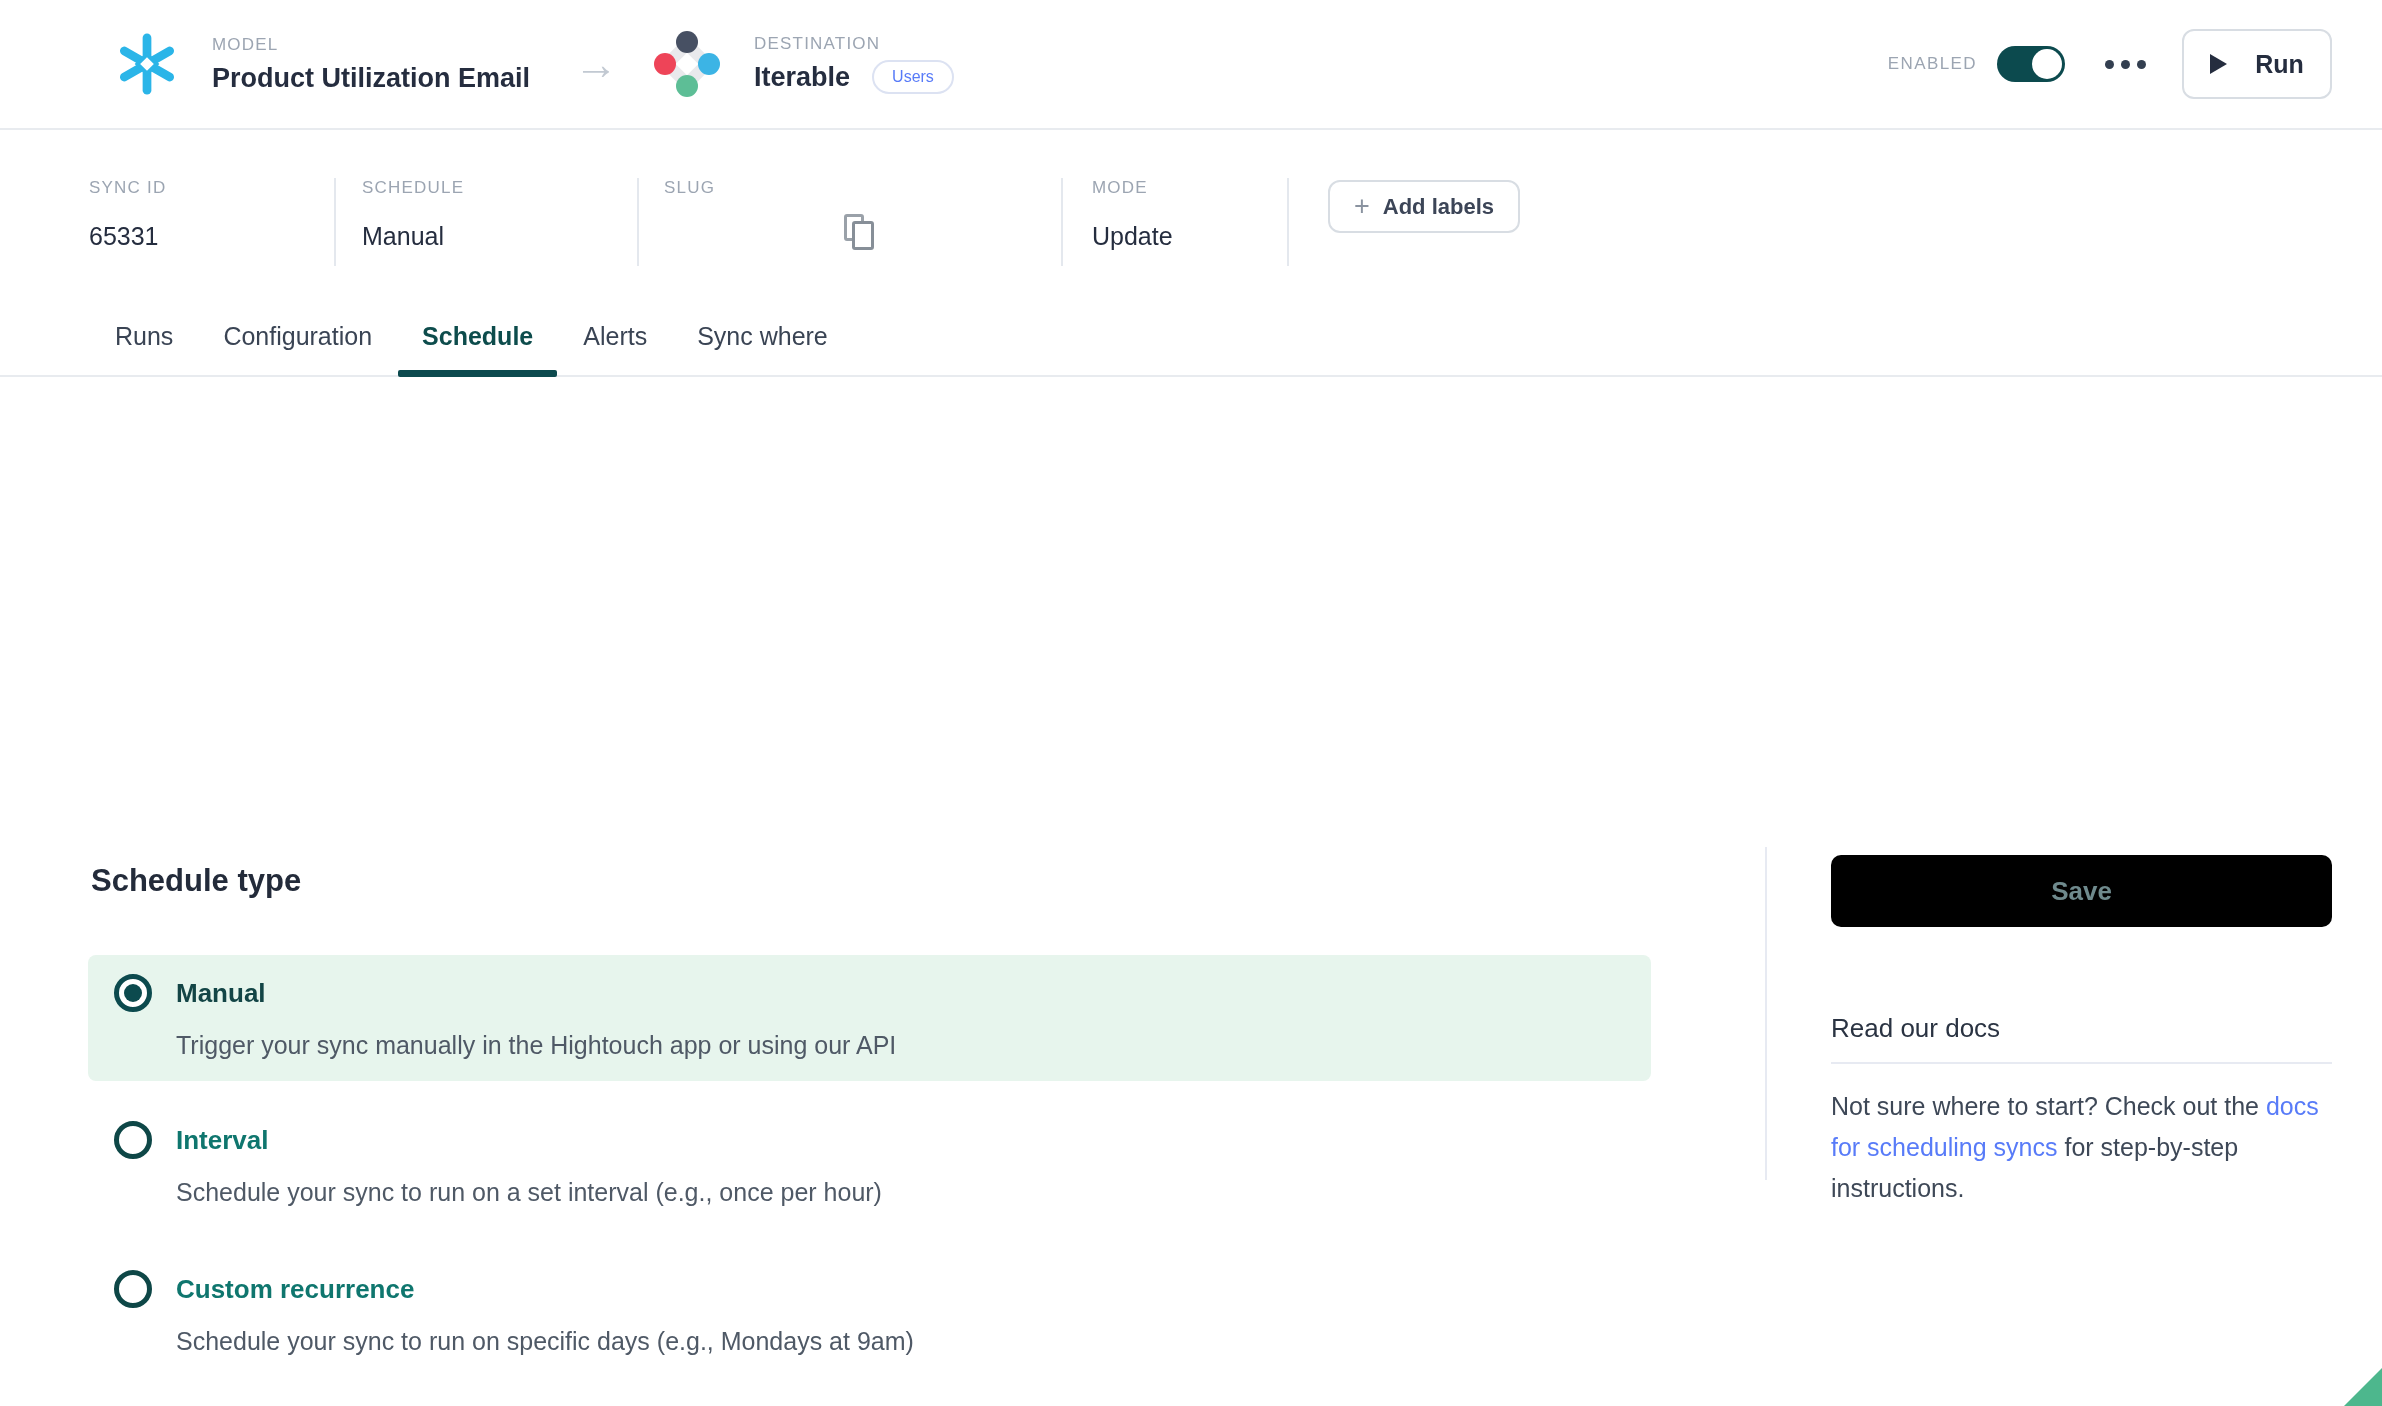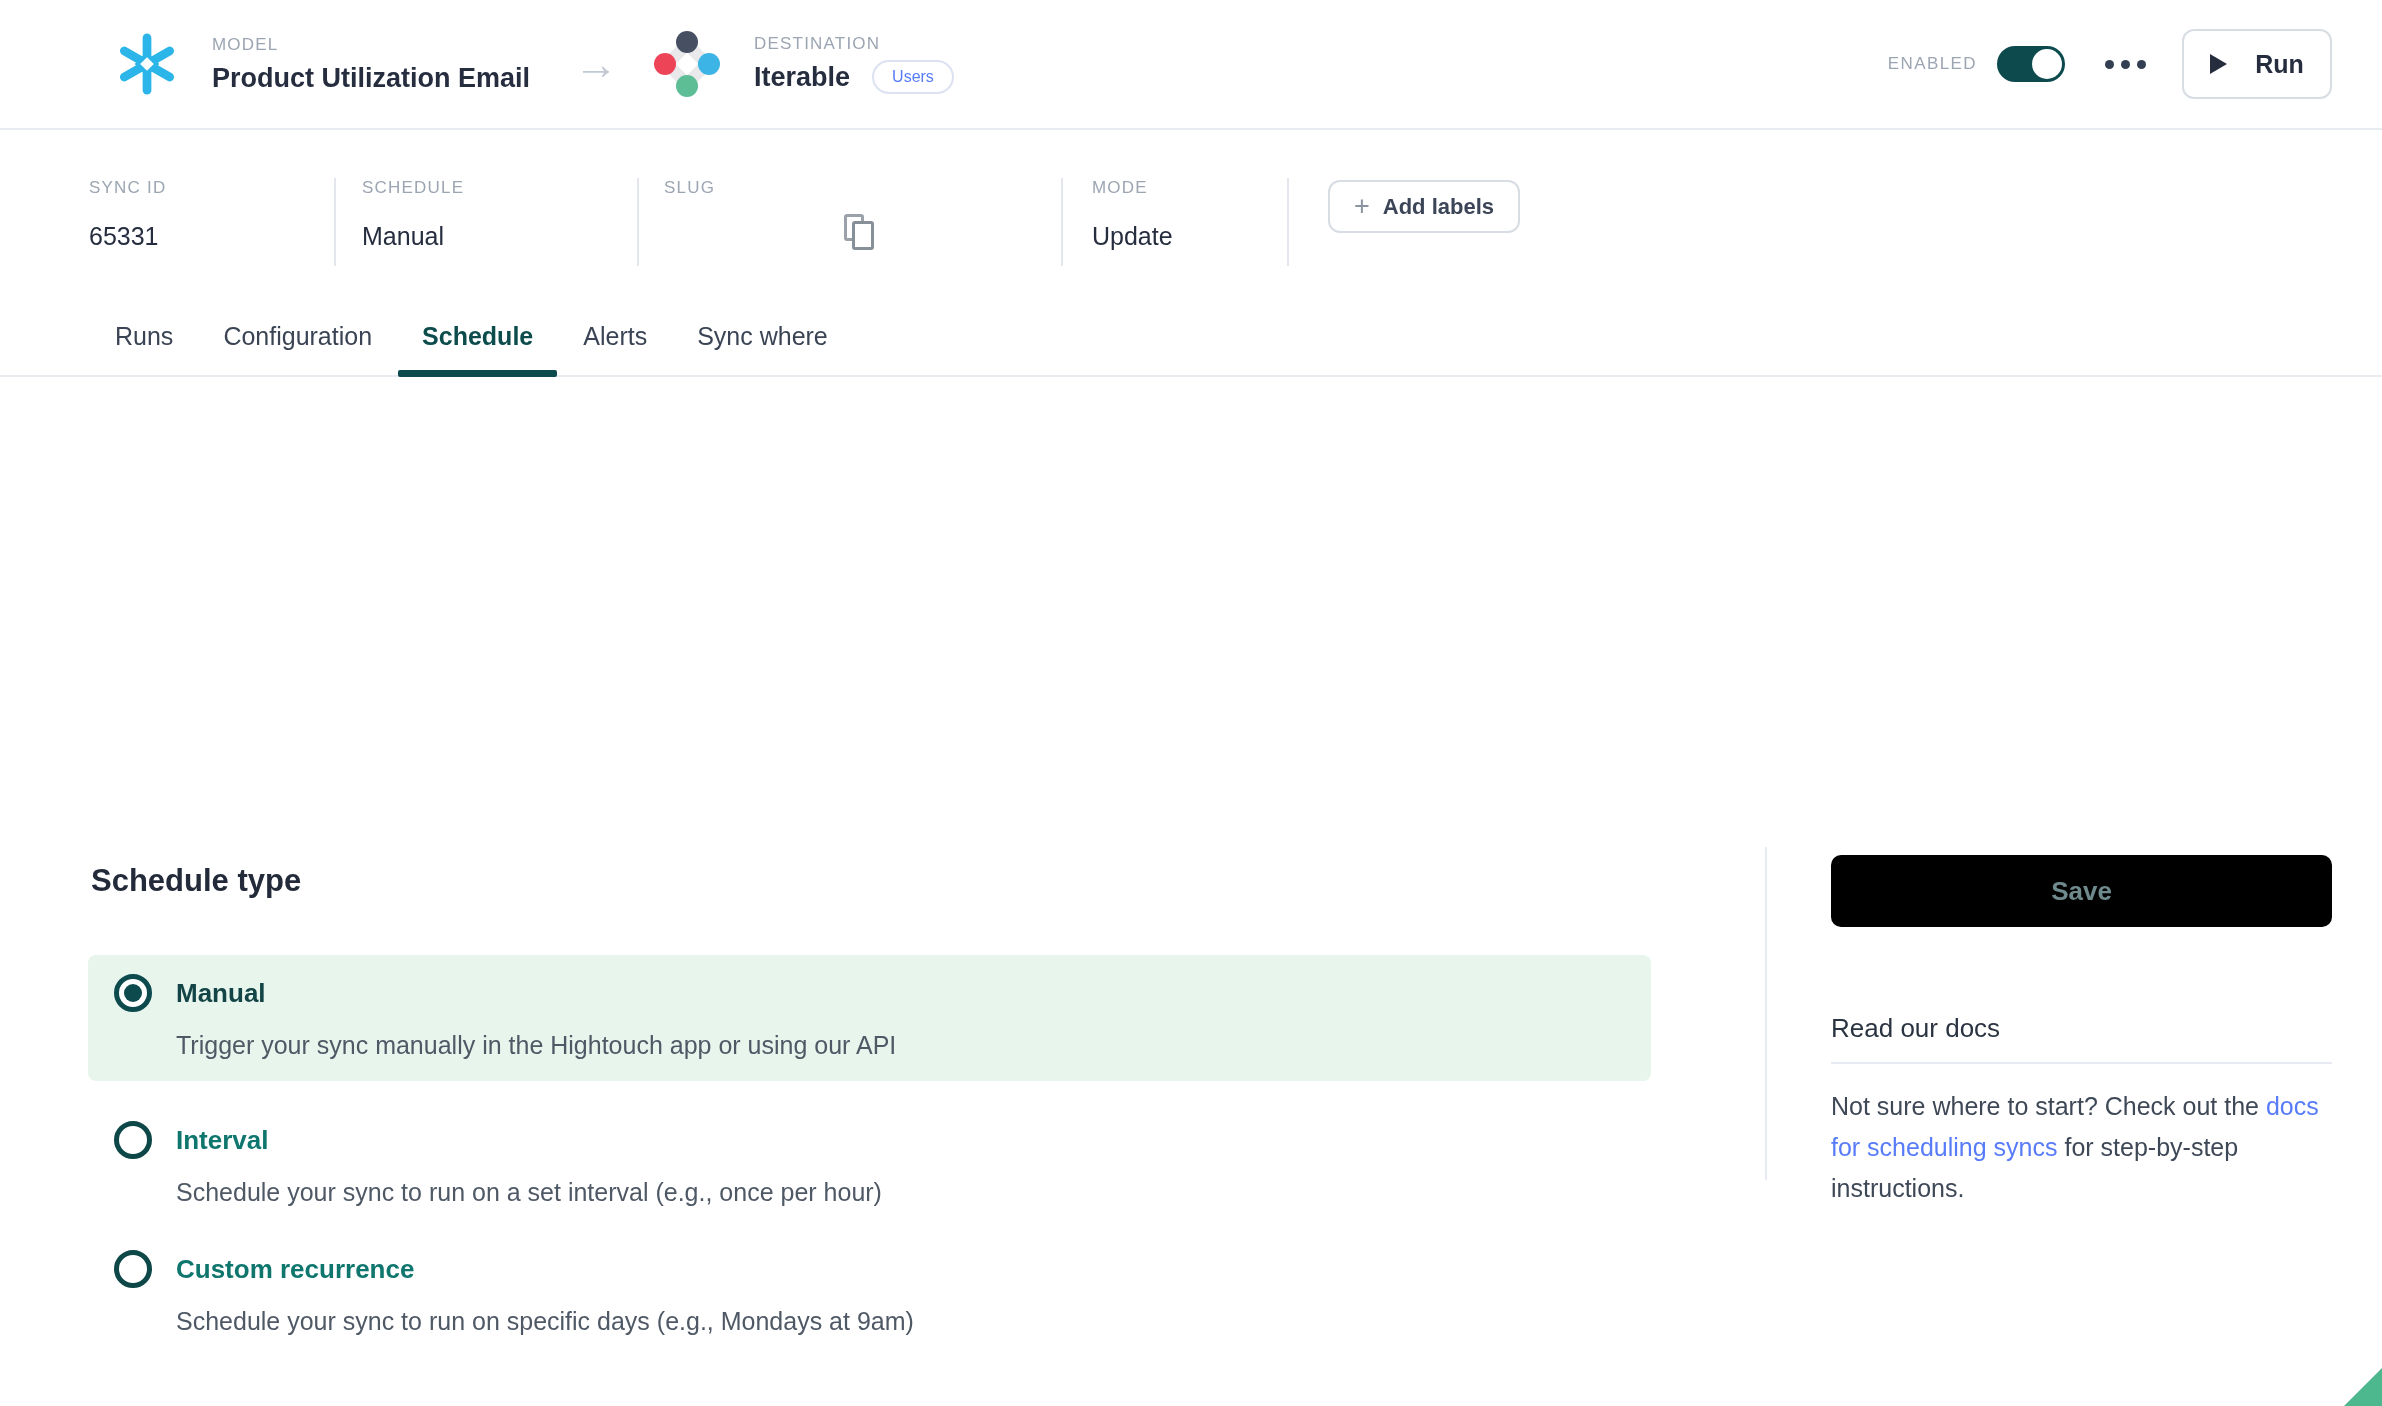--- a/index.html
+++ b/index.html
@@ -87,21 +87,21 @@
   .option.selected .radio { border-color:#0C4A4E; }
   .option.selected .radio::after { content:""; position:absolute; left:50%; top:50%;
     width:18px; height:18px; margin:-9px 0 0 -9px; border-radius:50%; background:#0C4A4E; }
   .opt-label { font-size:26px; font-weight:700; color:#0f766e; line-height:34px; margin-top:2px; }
   .option.selected .opt-label { color:#134546; }
   .opt-desc { font-size:25px; color:#4F5966; line-height:32px; margin-top:19px; }
 
   .opt-manual { margin-top:56px; height:126px; background:#E7F5ED; border-radius:8px;
     padding-top:19px; width:1563px; }
   .opt-interval { margin-top:40px; }
-  .opt-gap { margin-top:42px; }
+  .opt-gap { margin-top:62px; }
 
   
   .v-divider { position:absolute; left:1765px; top:470px; width:2px; height:333px; background:#E7EAF2; }
   .sidebar { position:absolute; left:1831px; top:478px; width:501px; }
   .save-btn { width:501px; height:72px; background:#000000; border:none; border-radius:10px;
     font-family:"Liberation Sans", sans-serif; font-size:26px; font-weight:700; color:#6F8A8D;
     cursor:default; }
   .docs-heading { font-size:26px; color:#2A3342; margin-top:86px; }
   .h-divider { height:2px; background:#E7EAF2; margin-top:18px; }
   .docs-para { margin-top:22px; font-size:25px; line-height:41px; color:#3E4857; }

